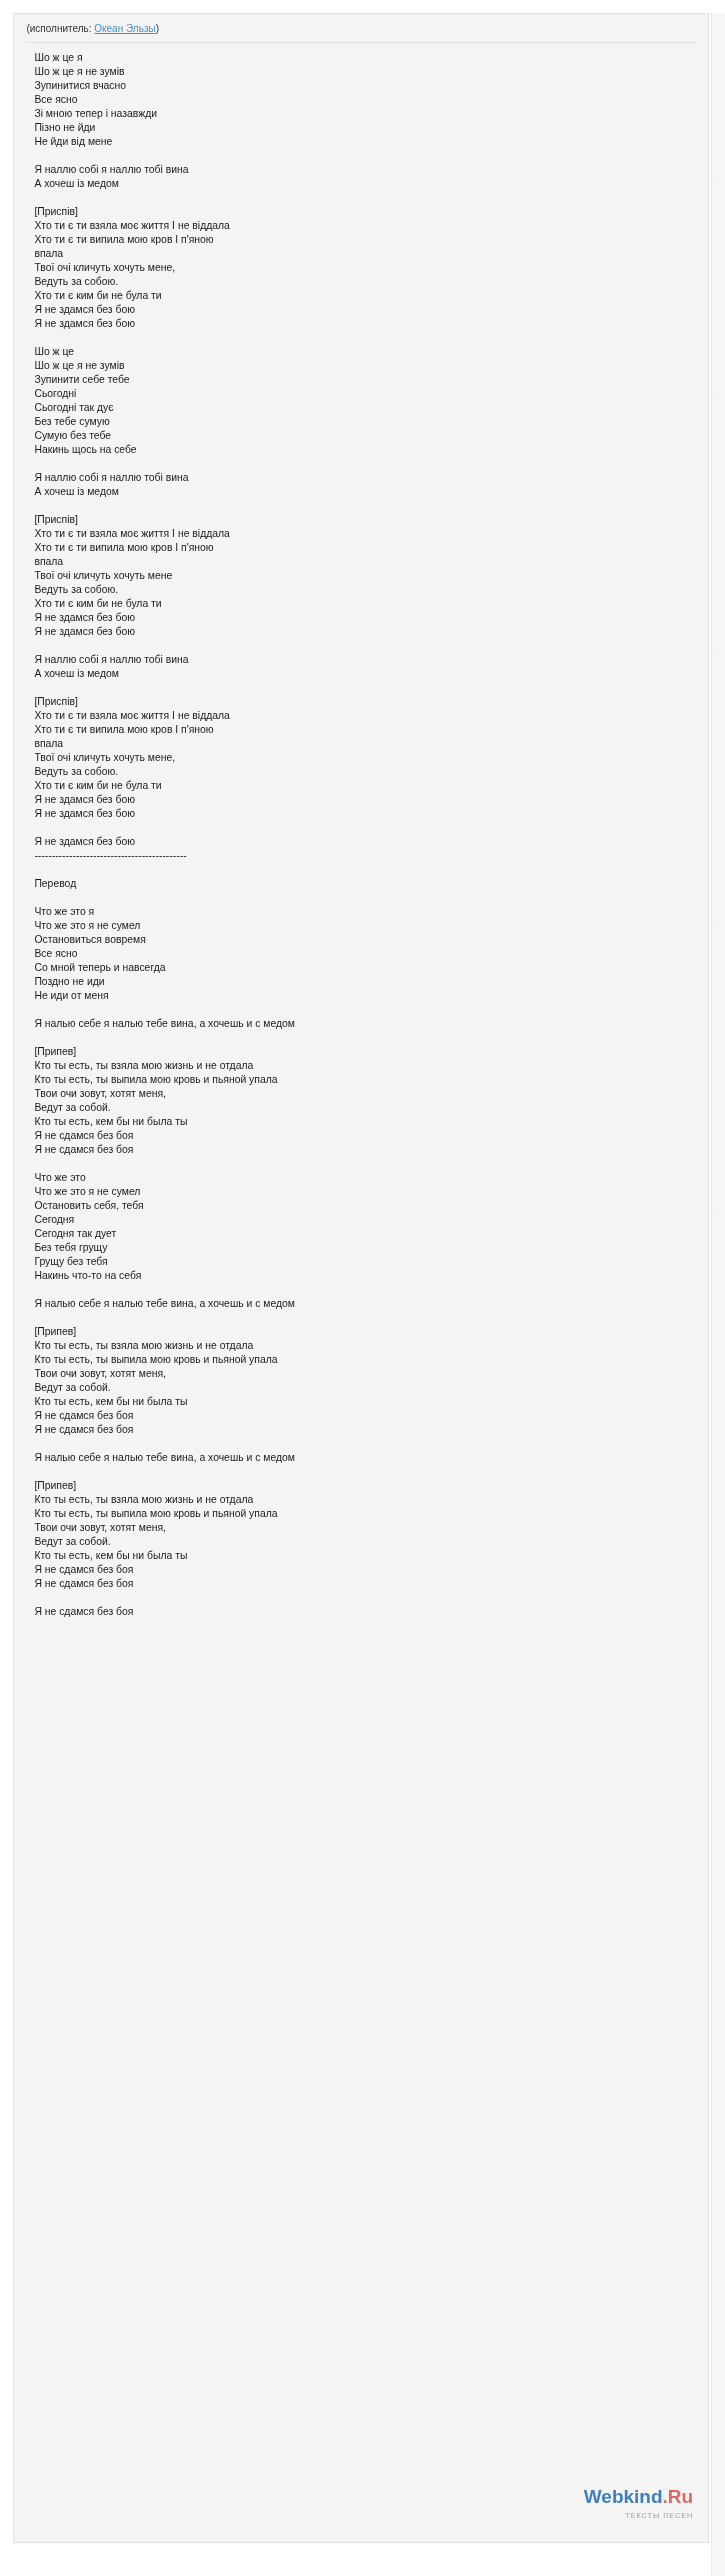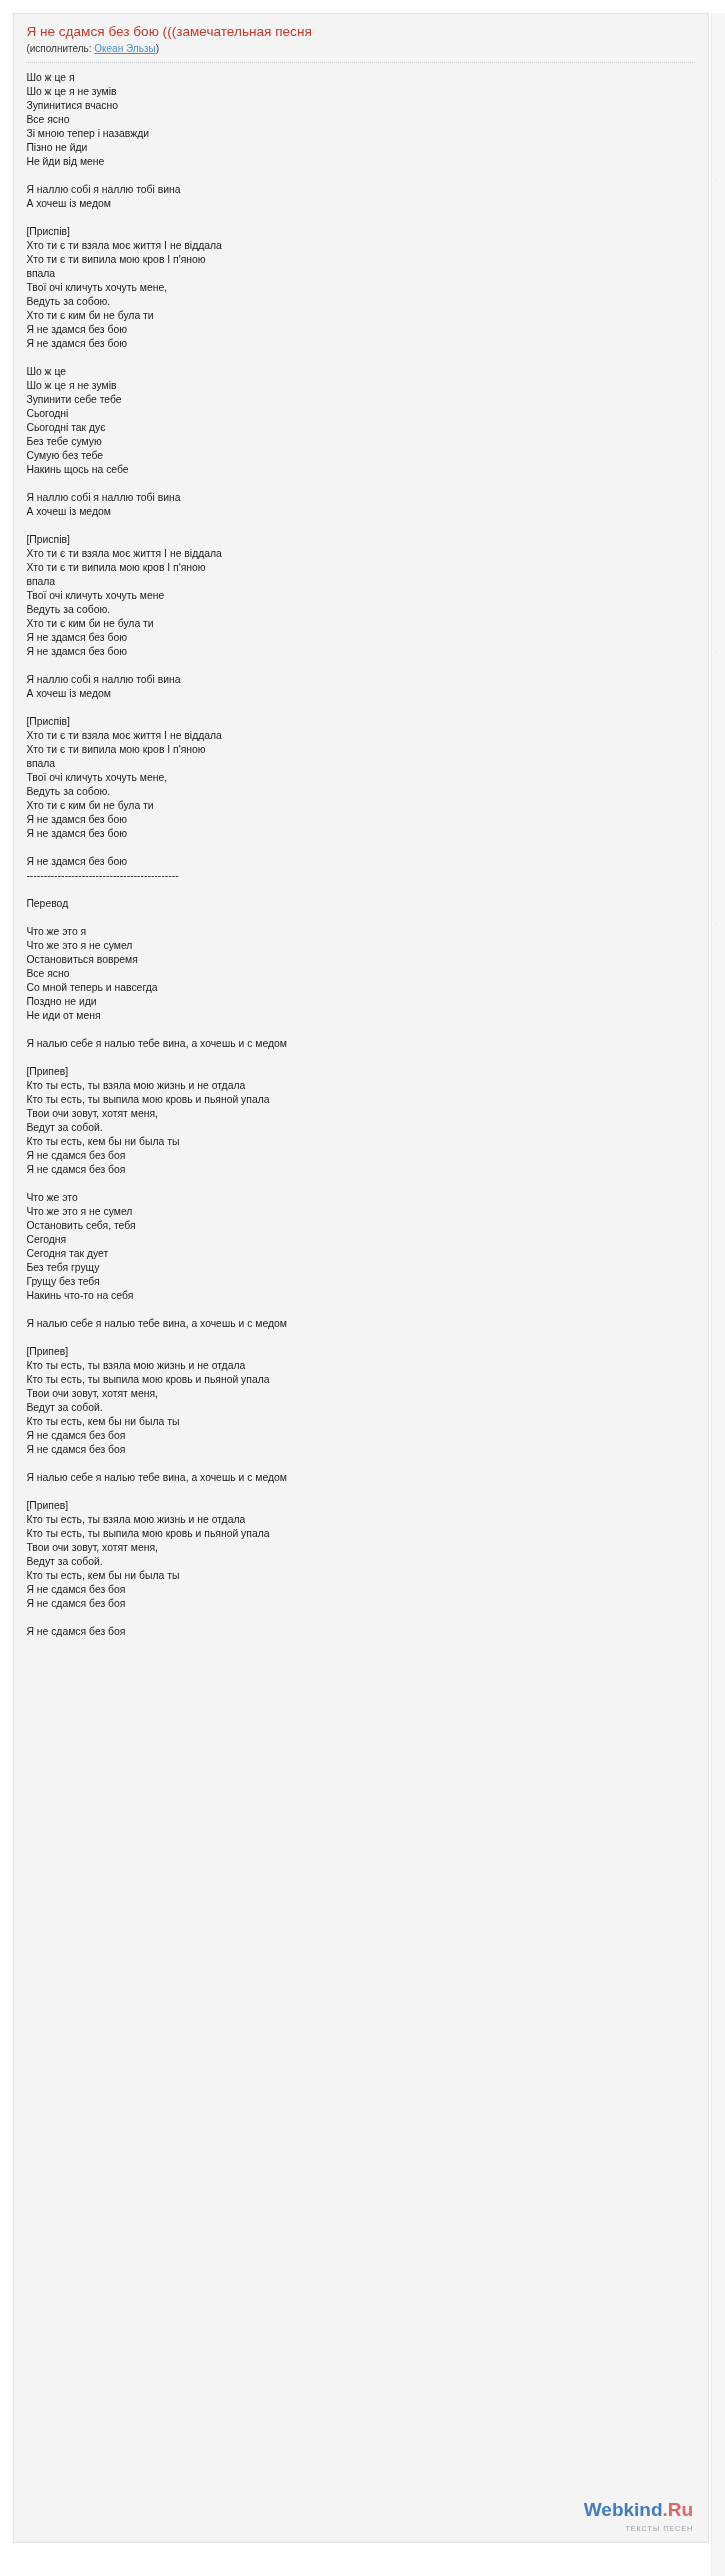--- a/index.html
+++ b/index.html
@@ -50,26 +50,26 @@
     border-top: 0.9px dotted #c9c9c9;
     height: 0;
     margin: 1.8px 0 7.3px 0;
   }
   .lyrics {
     font-size: 10.4px;
     line-height: 14px;
     color: #1a1a1a;
     white-space: pre-wrap;
     font-family: "Liberation Sans", sans-serif;
-    margin: 0;
+    margin: 8px;
   }
   .watermark {
     position: absolute;
     right: 14.5px;
-    bottom: 9px;
+    bottom: 22px;
     text-align: right;
     user-select: none;
   }
   .wm-main {
     font-size: 19px;
     font-weight: bold;
     color: #3f7fbf;
     letter-spacing: 0px;
     line-height: 1;
   }
@@ -100,21 +100,20 @@
     line-height: 8.2px;
   }
 </style>
 </head>
 <body>
 
 <div class="page">
 
   <div class="content-card">
 
-    <h1 class="song-title">Я не сдамся без бою (((замечательная песня</h1>
 
     <div class="artist-line"><span>(исполнитель: </span><span class="artist-link">Океан Эльзы</span><span>)</span></div>
 
     <div class="divider-dotted"></div>
 
     <pre class="lyrics">Шо ж це я
 Шо ж це я не зумів
 Зупинитися вчасно
 Все ясно
 Зі мною тепер і назавжди

